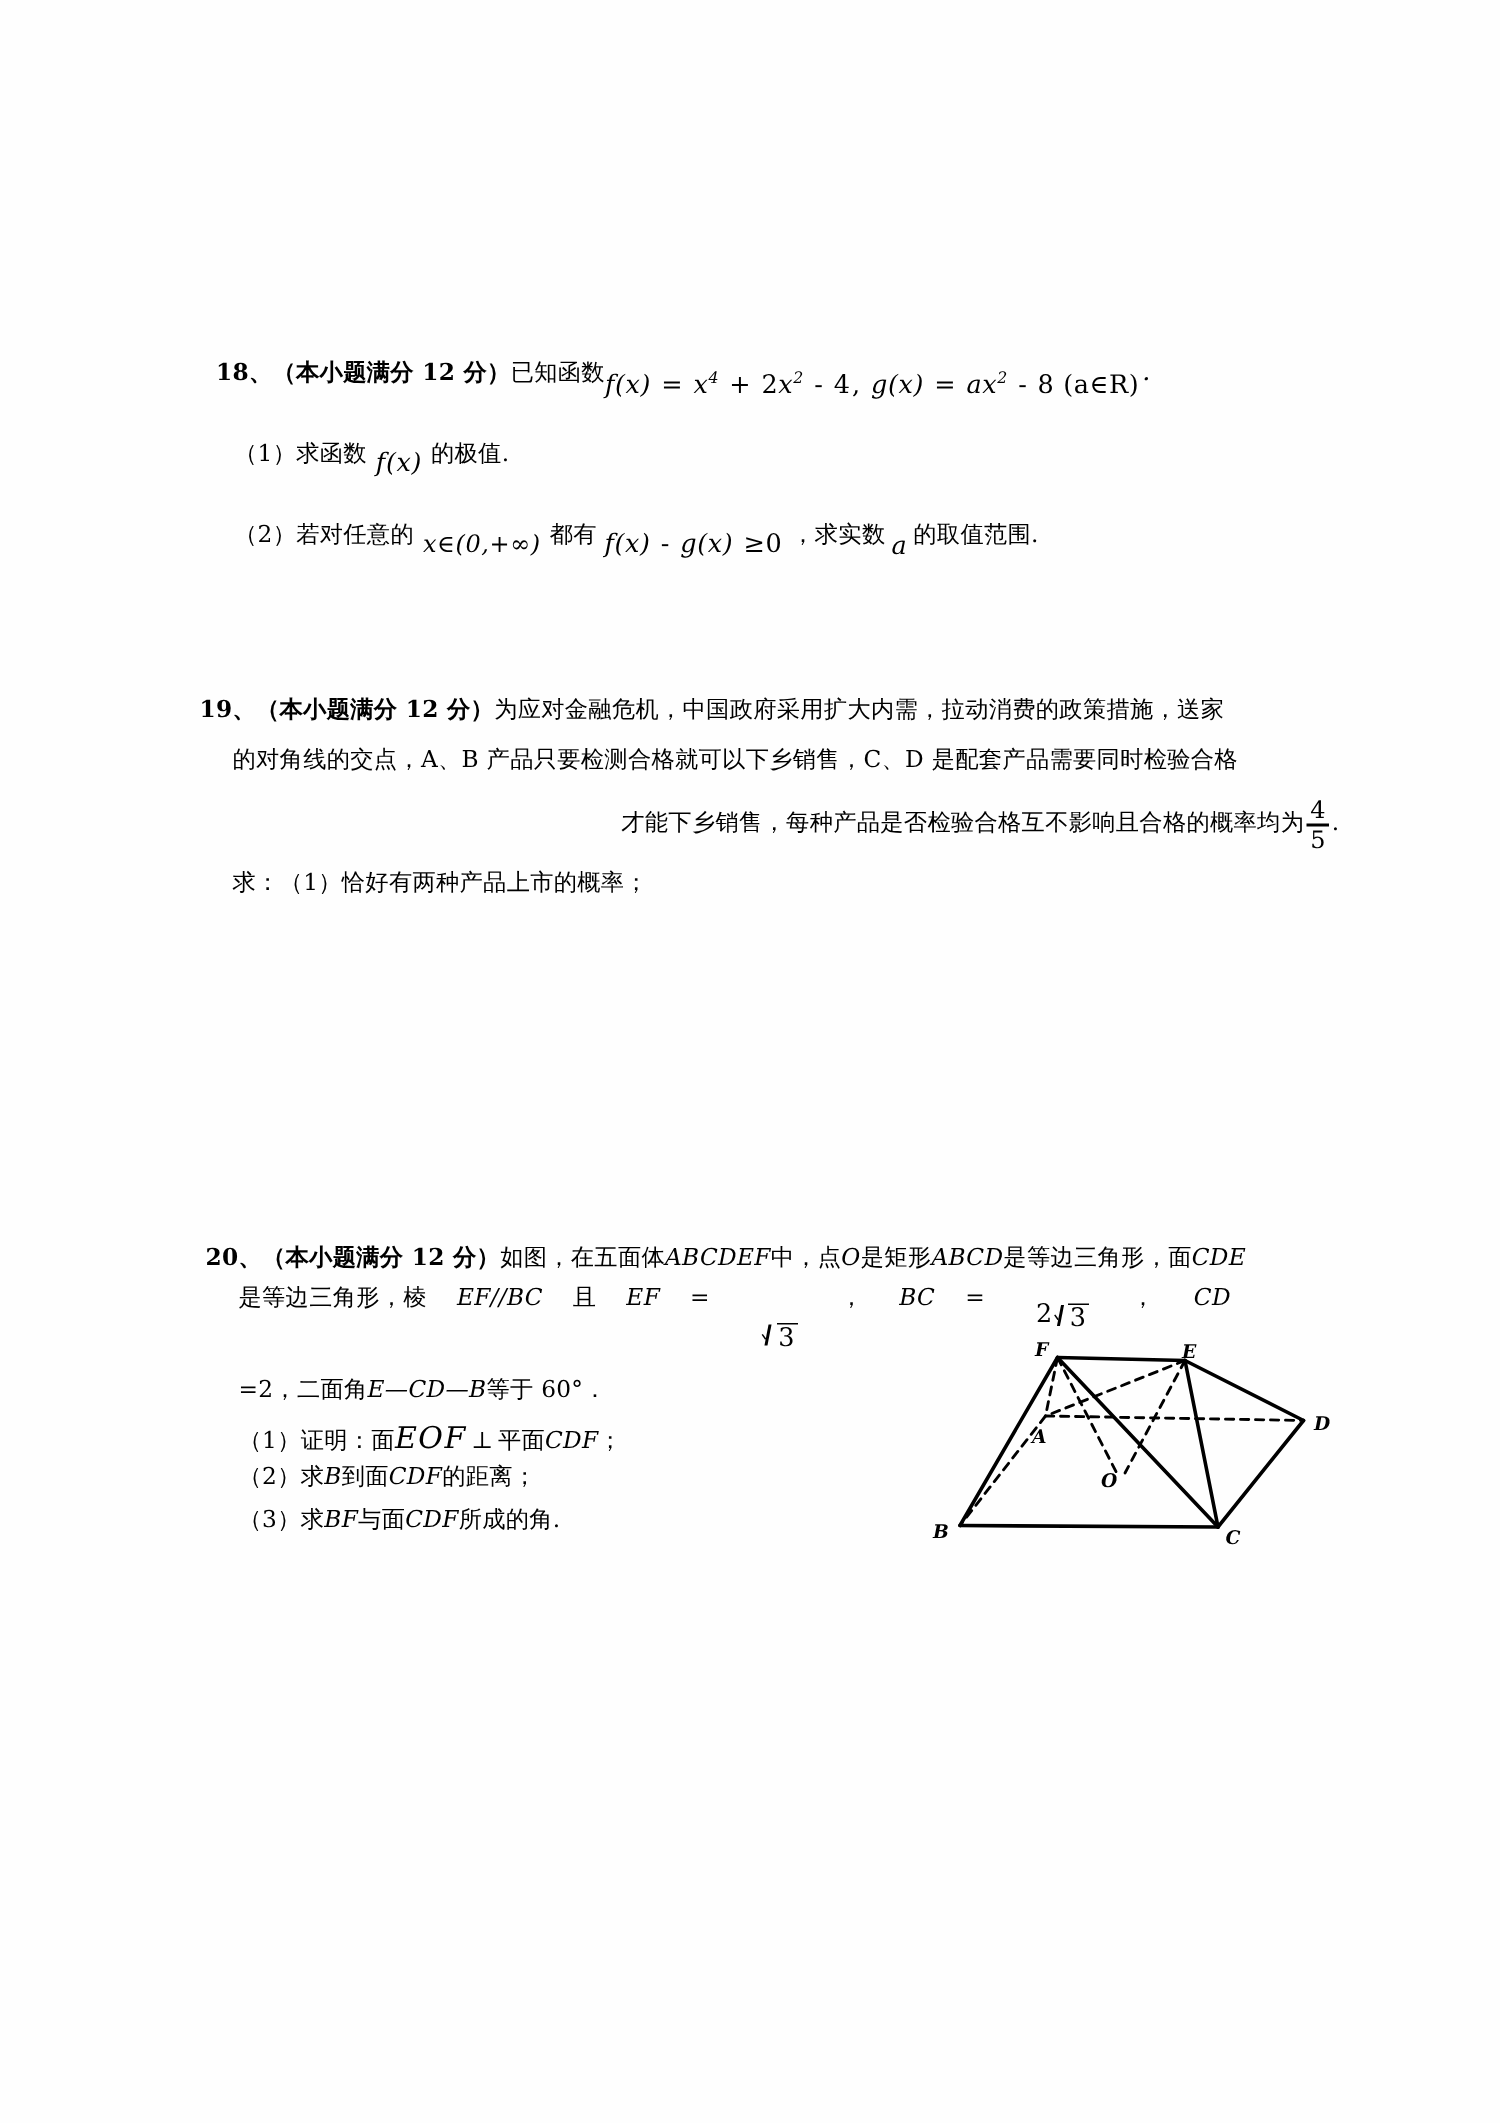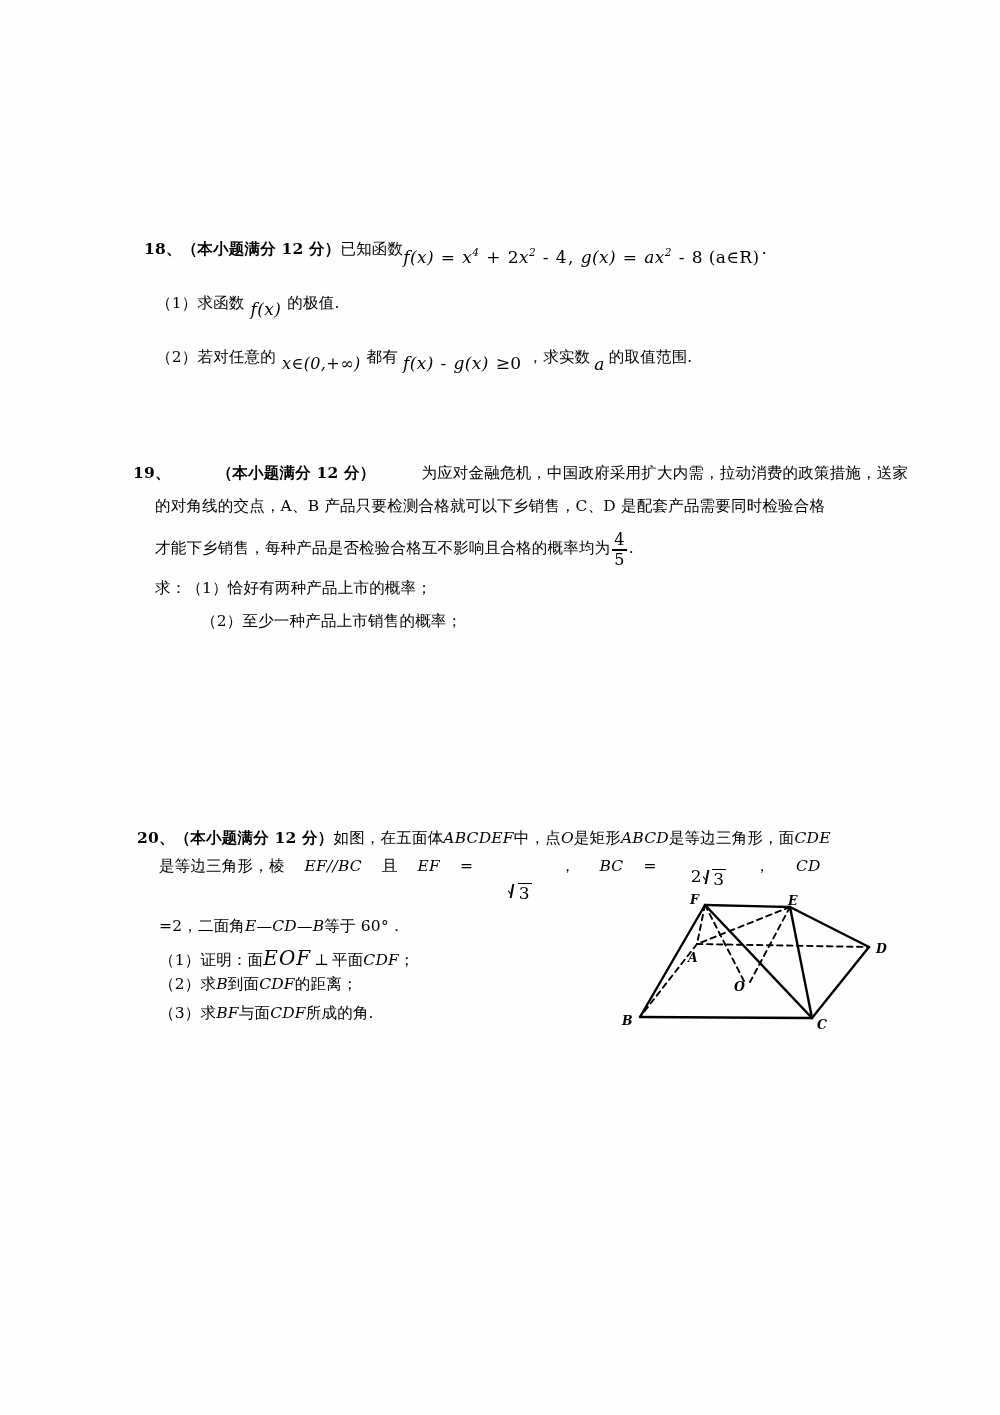--- a/index.html
+++ b/index.html
@@ -222,45 +222,44 @@
       </span>
       <span>，</span>
       <span>求实数</span>
       <span class="formula" style="position:relative; top:8px; margin:0 4px;">a</span>
       <span>的取值范围.</span>
     </div>
   </div>
 
   <div class="problem" style="left:133px; top:465px; width:760px;">
 
-    <div class="rowflex cjk" style="height:25px;gap:46px;">
+    <div class="rowflex cjk" style="height:25px;">
       <span class="bold">19、</span>
       <span class="bold">（本小题满分 12 分）</span>
       <span>为应对金融危机，中国政府采用扩大内需，拉动消费的政策措施，送家</span>
     </div>
 
 
     <div class="line cjk" style="margin-top:4px; padding-left:22px; height:25px; line-height:25px;">的对角线的交点，A、B 产品只要检测合格就可以下乡销售，C、D 是配套产品需要同时检验合格</div>
 
-    <div class="rowflex cjk" style="margin-top:10px; padding-left:22px; height:40px; align-items:center;">
+    <div class="rowflex cjk" style="margin-top:10px; padding-left:22px; height:40px; align-items:center;justify-content:flex-end;">
       <span>才能下乡销售，每种产品是否检验合格互不影响且合格的概率均为</span>
       <span class="frac">
         <span class="numer">4</span>
         <span class="bar"></span>
         <span class="denom">5</span>
       </span>
       <span style="align-self:center;">.</span>
     </div>
 
     <div class="rowflex cjk" style="margin-top:12px; padding-left:22px; height:24px;">
       <span>求：</span>
       <span>（1）恰好有两种产品上市的概率；</span>
     </div>
 
-    <div class="line cjk" style="margin-top:4px; padding-left:68px; height:24px; line-height:24px;">（2）至少一种产品上市销售的概率；</div>
   </div>
 
   <div class="problem" style="left:137px; top:830px; width:760px;">
 
     <div class="rowflex cjk" style="height:24px;">
       <span class="bold">20、</span>
       <span class="bold">（本小题满分 12 分）</span>
       <span>如图，在五面体 </span>
       <span class="mathit">ABCDEF</span>
       <span> 中，点 </span>

